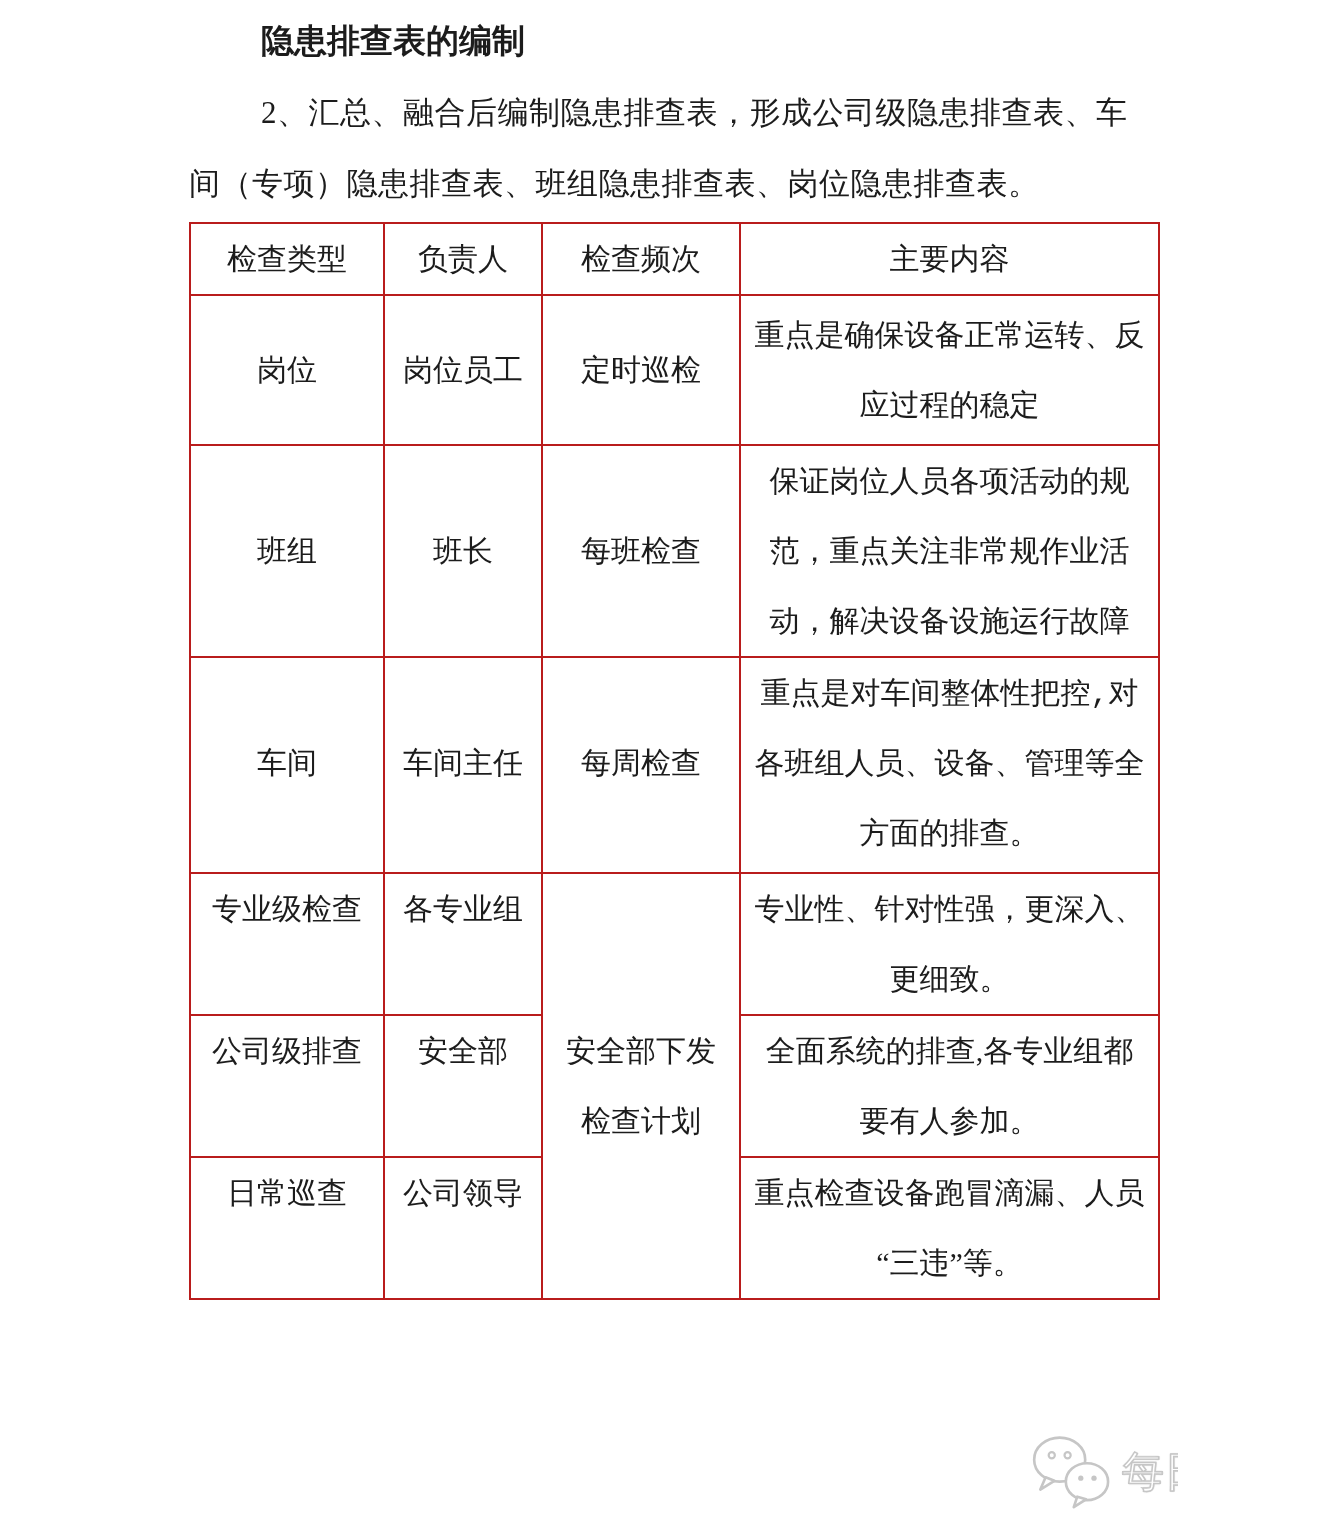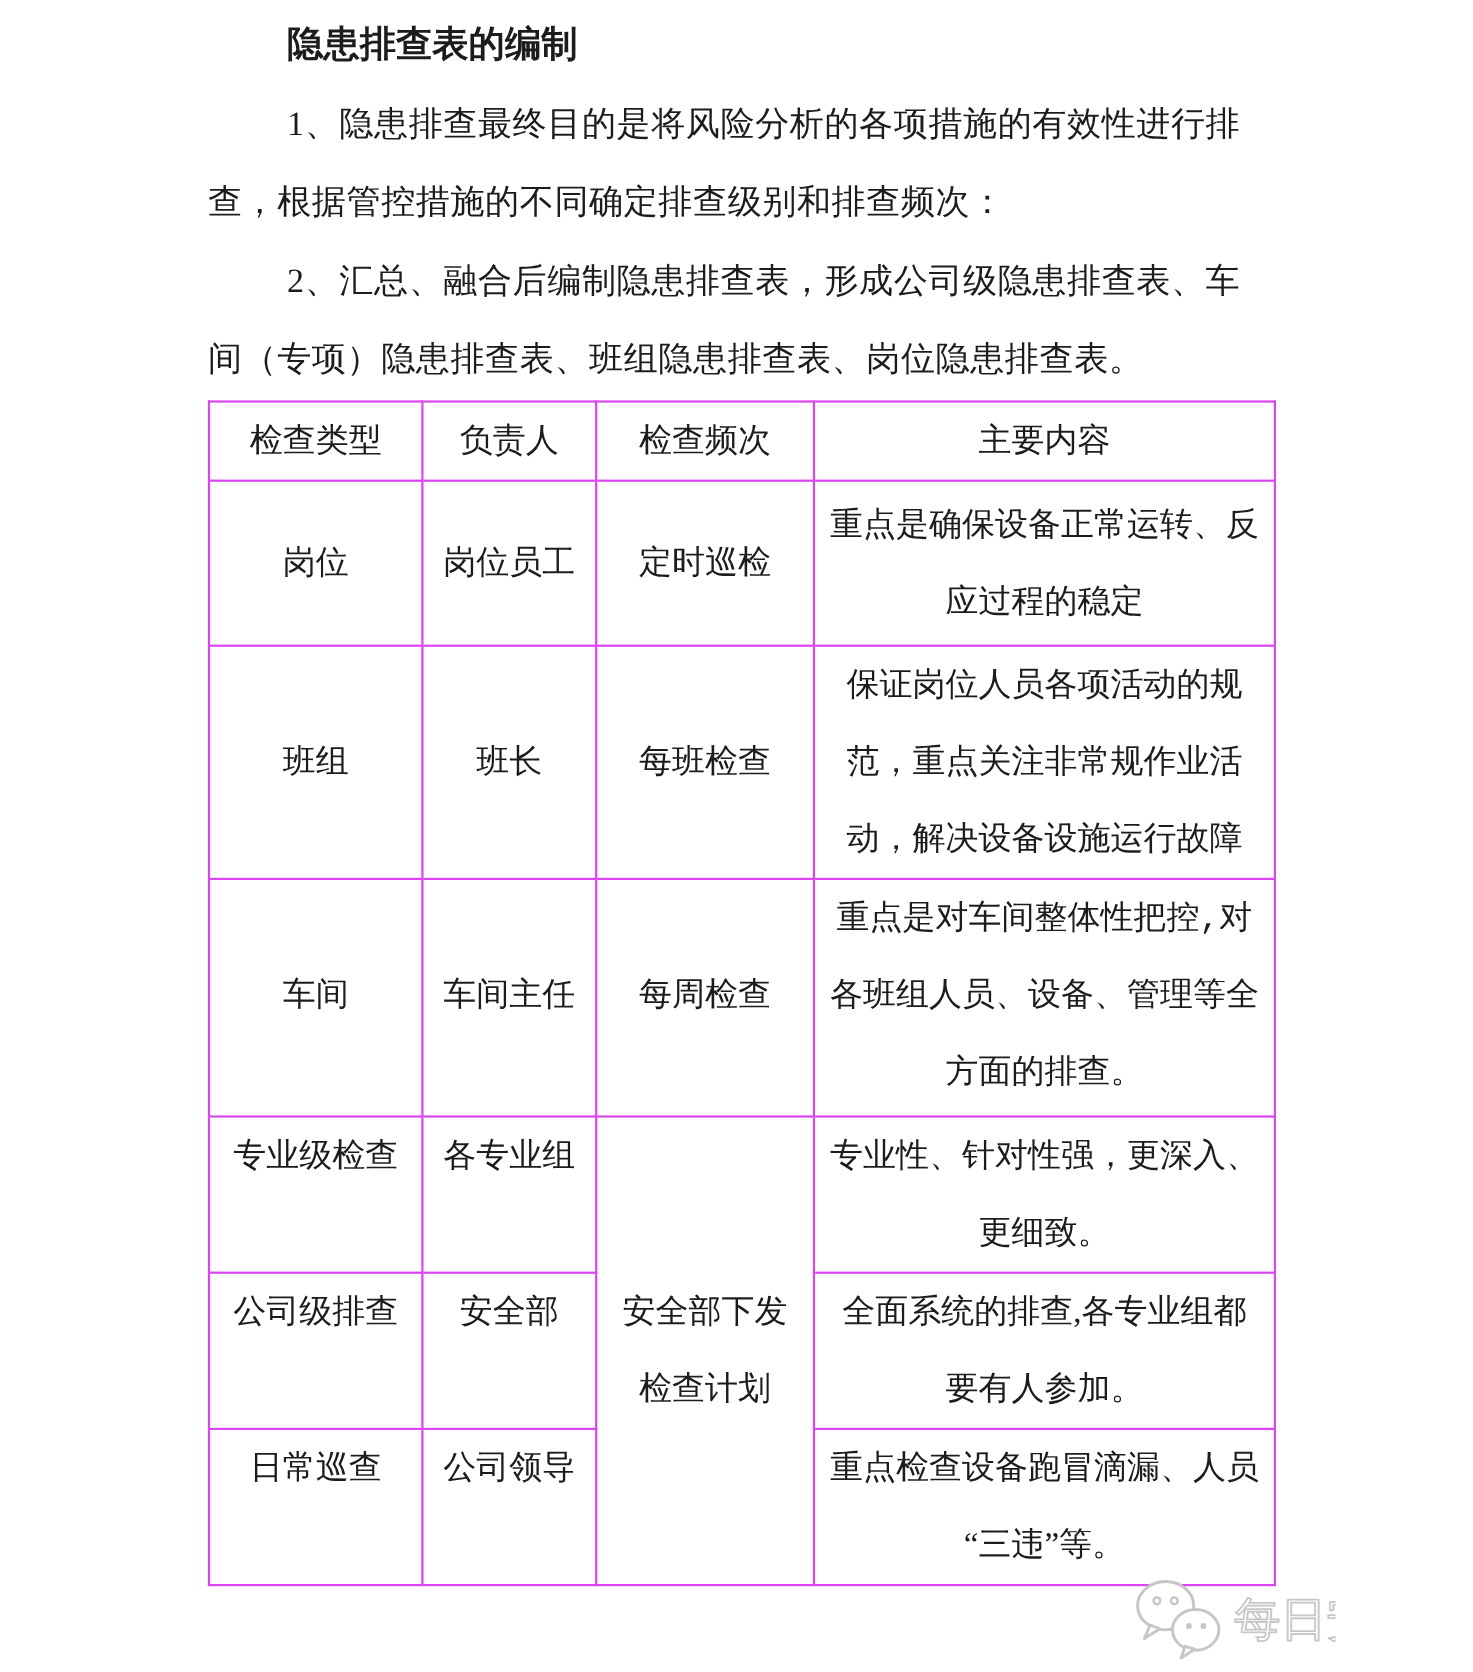--- a/index.html
+++ b/index.html
@@ -1,40 +1,40 @@
 <!DOCTYPE html>
 <html><head>
 <meta charset="utf-8">
 <style>
   html,body{margin:0;padding:0;background:#ffffff;}
   body{
     width:1339px;height:1520px;
     font-family:"Liberation Serif","DejaVu Serif",serif;
     color:#1c1c1c;
   }
-  .page{position:relative;width:1178px;height:1520px;background:#ffffff;overflow:hidden;padding-left:36px;}
+  .page{position:relative;width:1178px;height:1520px;background:#ffffff;overflow:hidden;}
   .doc{position:absolute;left:189px;top:6px;width:966px;}
   .title{
     font-size:33px;font-weight:bold;line-height:71px;
     text-indent:72px;margin:0;white-space:pre-line;
   }
   .para{
     font-size:31px;line-height:71px;letter-spacing:0.5px;
     text-indent:72px;margin:0;white-space:pre-line;
   }
   table.inspect{
     border-collapse:collapse;table-layout:fixed;width:969px;
     margin-top:3px;
   }
   table.inspect col.c1{width:194px;}
   table.inspect col.c2{width:158px;}
   table.inspect col.c3{width:198px;}
   table.inspect col.c4{width:419px;}
   table.inspect th,table.inspect td{
-    border:2px solid #d946ef;
+    border:2px solid #b91c1c;
     font-size:30px;font-weight:normal;
     text-align:center;vertical-align:middle;
     line-height:70px;padding:0;
   }
   table.inspect th{height:64px;}
   tr.r0 td{height:148px;}
   tr.r1 td{height:203px;margin-top:28px;}
   tr.r2 td{height:214px;font-family:Liberation Mono, monospace;}
   tr.r3 td{height:136px;margin-top:12px;}
   tr.r4 td{height:137px;}
@@ -61,22 +61,20 @@
     text-shadow:0 1px 1px #d8d8d8, 1px 0 1px #d0d0d0, -1px 0 1px #e2e2e2, 0 -1px 1px #e2e2e2;
     white-space:nowrap;
   }
 </style>
 </head>
 <body>
 
 <div class="page">
   <div class="doc">
     <h1 class="title">隐患排查表的编制</h1>
-    <p class="para">1、隐患排查最终目的是将风险分析的各项措施的有效性进行排
-查，根据管控措施的不同确定排查级别和排查频次：</p>
     <p class="para">2、汇总、融合后编制隐患排查表，形成公司级隐患排查表、车
 间（专项）隐患排查表、班组隐患排查表、岗位隐患排查表。</p>
 
     <table class="inspect">
       <colgroup>
         <col class="c1">
           <col class="c2">
           <col class="c3">
           <col class="c4">
       </colgroup>

